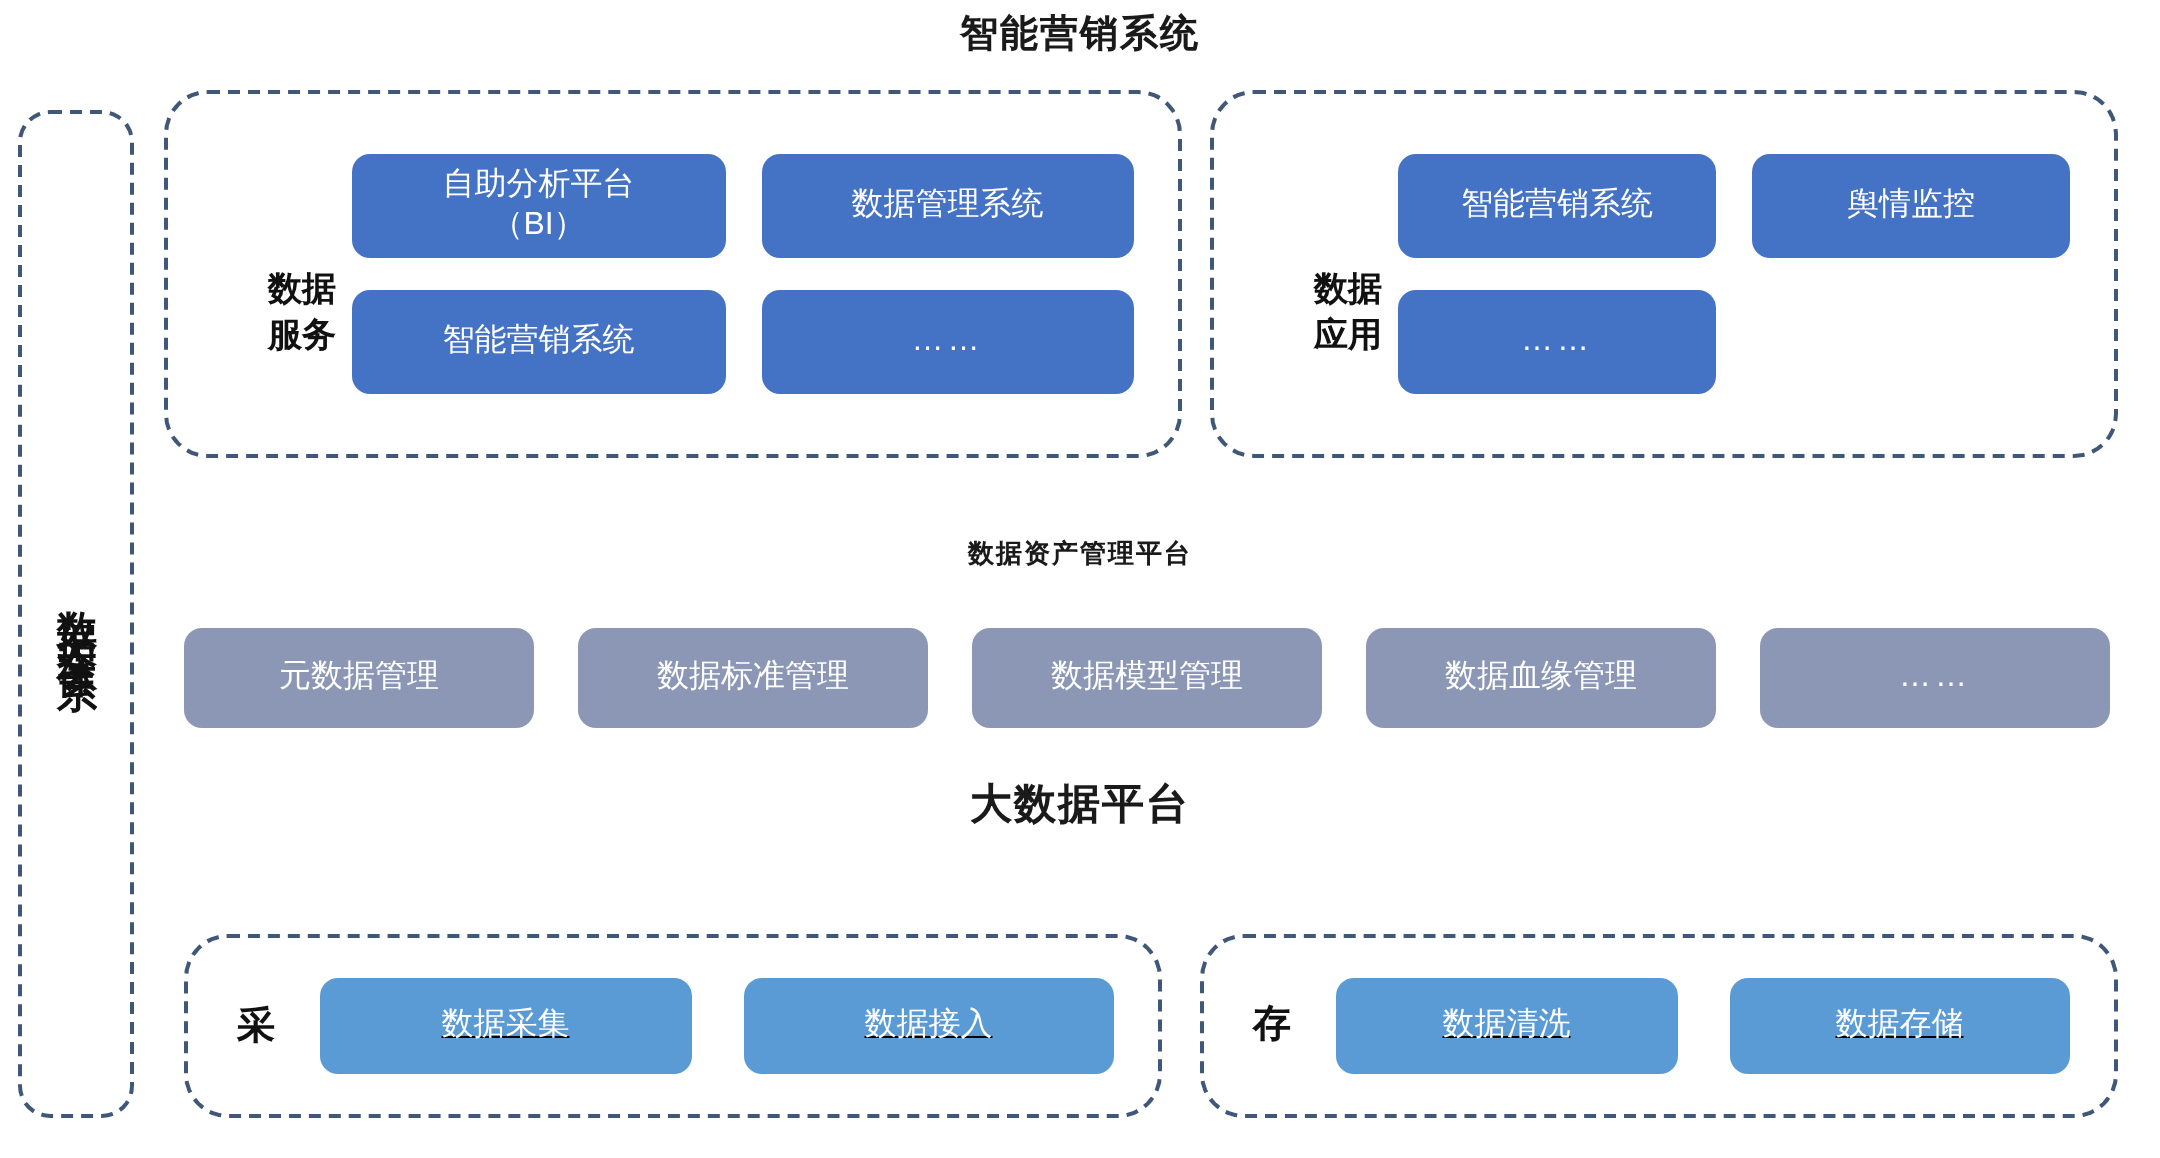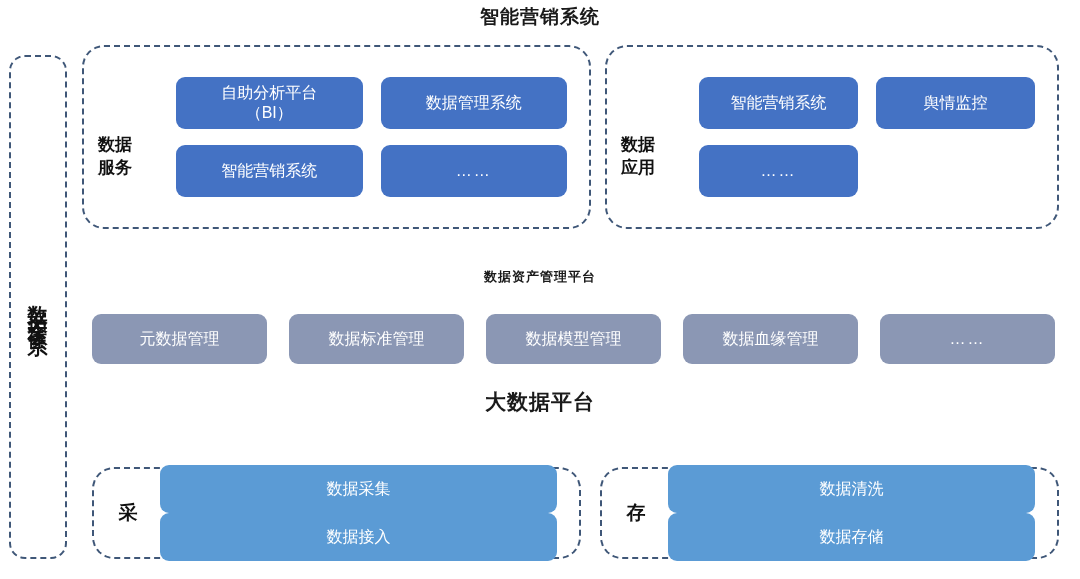--- a/index.html
+++ b/index.html
@@ -65,21 +65,21 @@
     background: #ffffff;
     display: flex;
     align-items: center;
   }
   #group-service     { left: 82px;  top: 45px;  width: 505px; height: 180px; }
   #group-application { left: 605px; top: 45px;  width: 450px; height: 180px; }
 
   .group-label {
     flex: 0 0 auto;
     width: 70px;
-    text-align: left;
+    text-align: right;
     font-size: 17px;
     font-weight: bold;
     color: #111111;
     line-height: 1.35;
     margin-left: 14px;
     margin-top: 40px;
   }
   .group-grid {
     flex: 1 1 auto;
     display: grid;
@@ -128,23 +128,24 @@
     width: 52px;
     text-align: center;
     font-size: 19px;
     font-weight: bold;
     color: #111111;
     margin-left: 8px;
   }
   .bd-grid {
     flex: 1 1 auto;
     display: grid;
-    grid-template-columns: 1fr;
+    grid-template-columns: 1fr 1fr;
     gap: 0 26px;
     padding: 0 22px 0 6px;
+    text-decoration: underline;
   }
 </style>
 </head>
 <body>
 
 <div id="canvas">
 
   <div id="title-service" class="section-title">智能营销系统</div>
 
   <div id="title-asset" class="section-title">数据资产管理平台</div>

